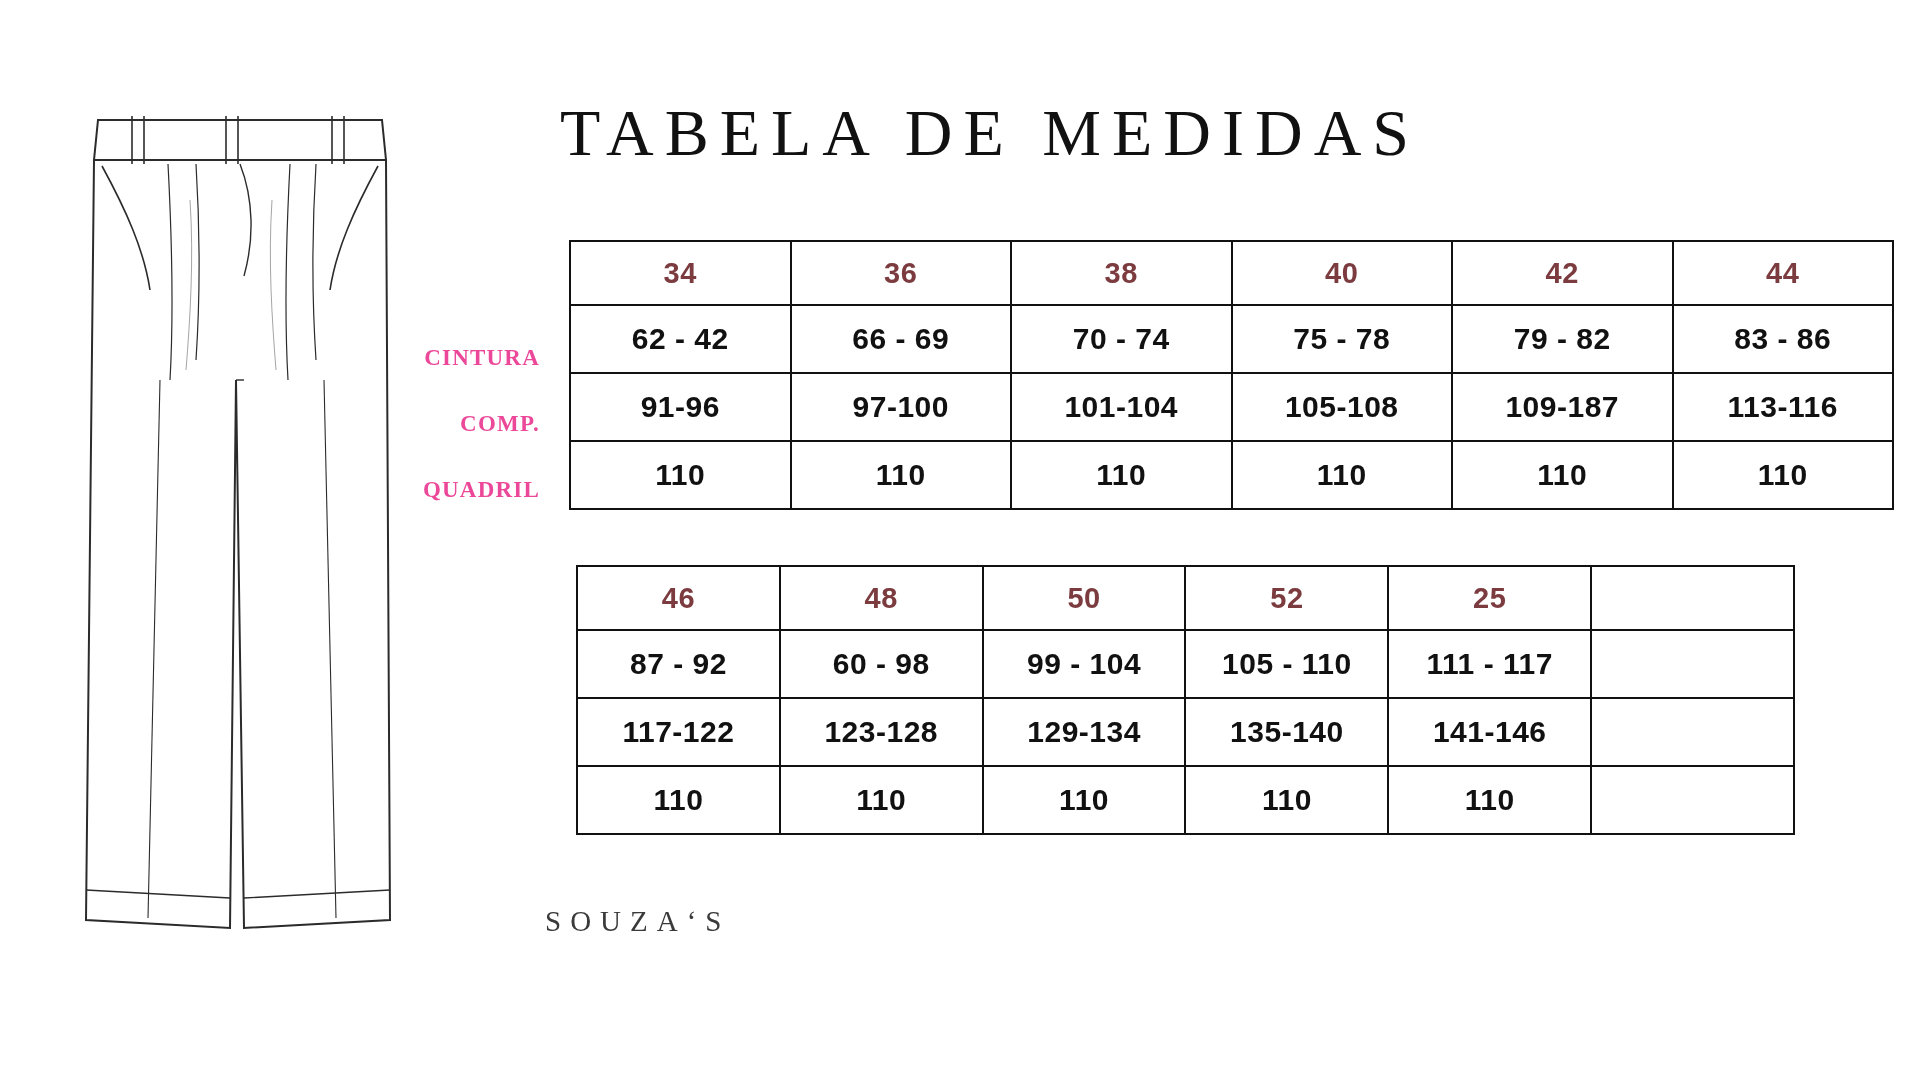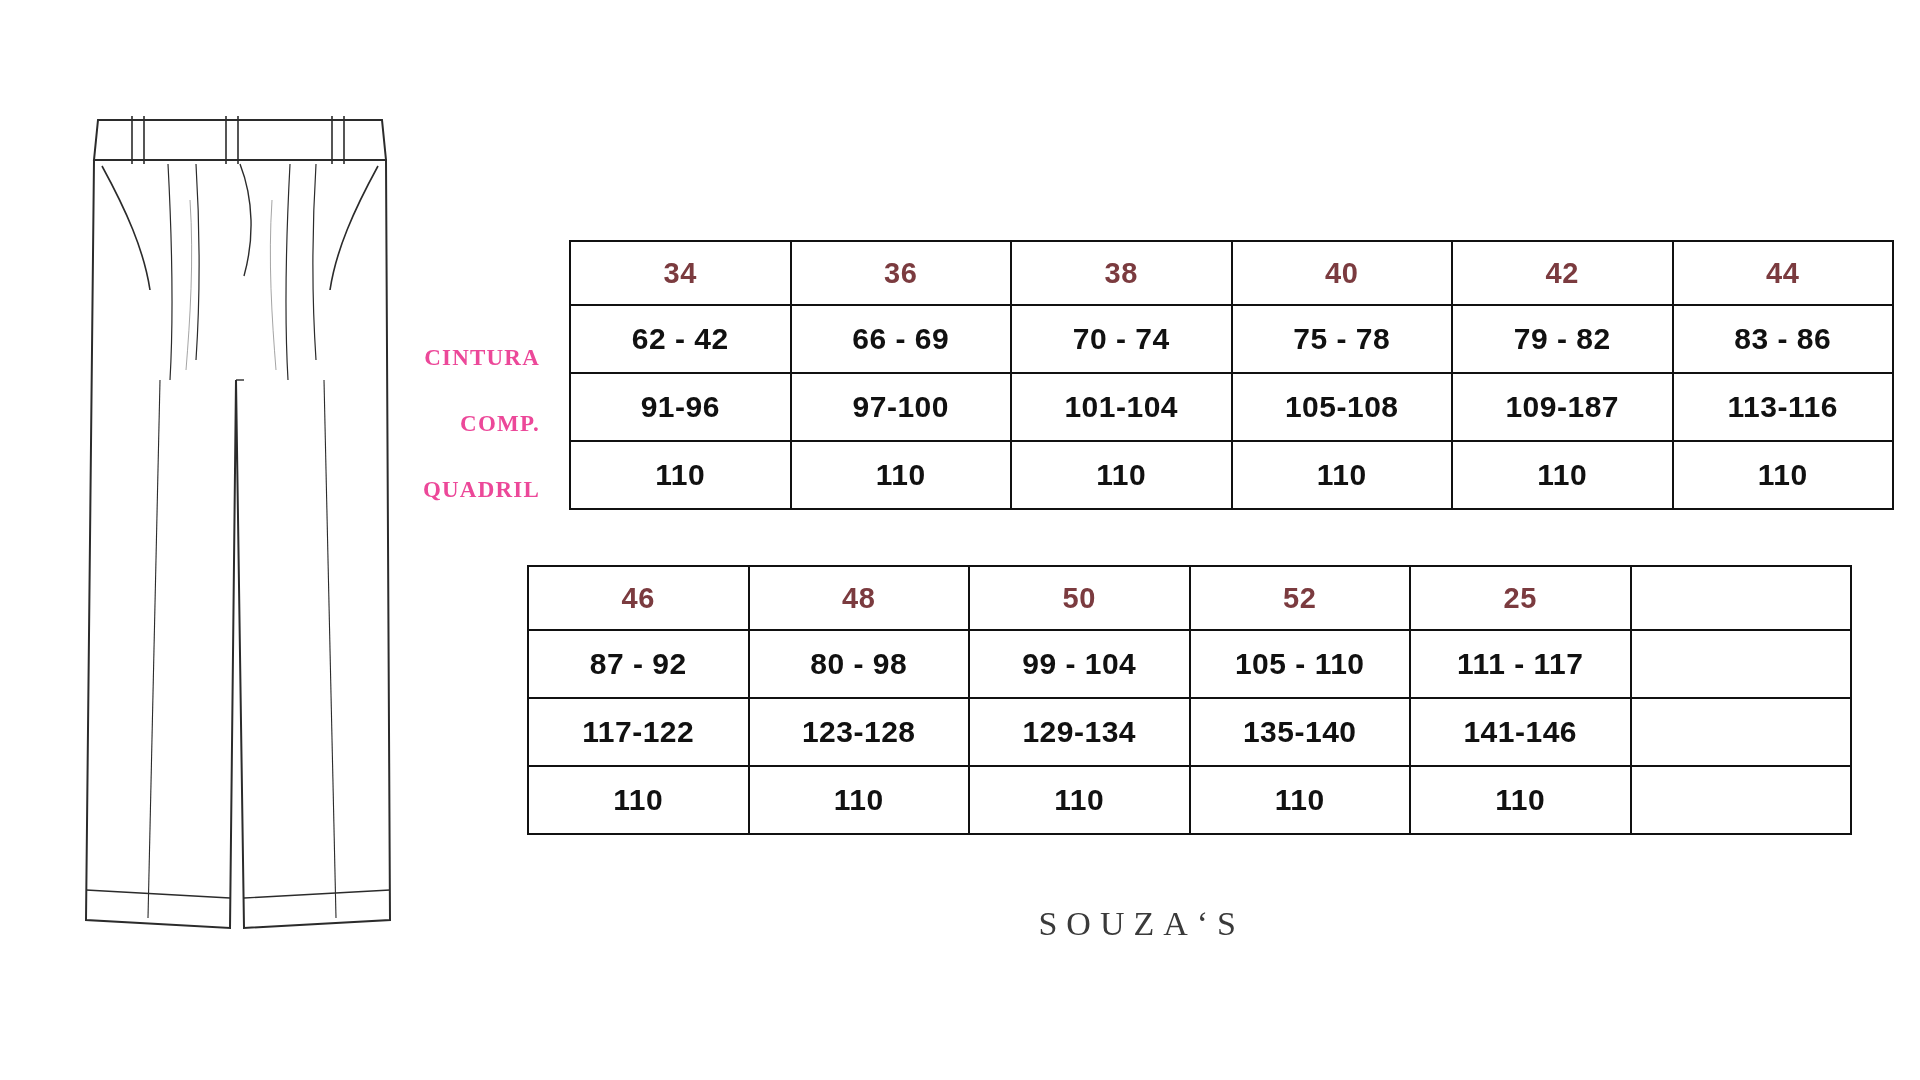--- a/index.html
+++ b/index.html
@@ -72,23 +72,23 @@
     border-collapse: collapse;
     table-layout: fixed;
   }
   .size-table.first {
     left: 545px;
     top: 240px;
     width: 1325px;
     margin-left: 24px;
   }
   .size-table.second {
-    left: 527px;
+    left: 576px;
     top: 565px;
-    width: 1325px;
+    width: 1219px;
   }
   .size-table td {
     border: 2px solid #111111;
     height: 66px;
     text-align: center;
     vertical-align: middle;
     font-weight: bold;
     font-size: 30px;
     letter-spacing: 0.5px;
     color: #111111;
@@ -102,23 +102,23 @@
   .size-table td.empty {
     border-color: #111111;
   }
 
   
   .brand {
     position: absolute;
     left: 545px;
     top: 905px;
     width: 700px;
-    text-align: right;
+    text-align: left;
     font-family: "Liberation Serif", serif;
-    font-size: 34px;
+    font-size: 29px;
     letter-spacing: 9px;
     color: #3a3a3a;
   }
 </style>
 </head>
 <body>
 
 <div class="page">
 
   <div class="illustration">
@@ -152,20 +152,21 @@
       <path d="M196 300 L204 300" stroke-width="1.4"></path>
 
       <path d="M46 810 L190 818" stroke-width="1.4"></path>
       <path d="M204 818 L350 810" stroke-width="1.4"></path>
 
       <path d="M150 120 C 154 180, 150 240, 146 290" stroke-width="0.9" stroke="#9a9a9a"></path>
       <path d="M232 120 C 228 180, 232 240, 236 290" stroke-width="0.9" stroke="#9a9a9a"></path>
     </svg>
   </div>
 
+  <div class="title">TABELA DE MEDIDAS</div>
 
   <div class="row-labels">
     <div class="row-label">CINTURA</div>
     <div class="row-label">COMP.</div>
     <div class="row-label">QUADRIL</div>
   </div>
 
   <table class="size-table first">
     <tbody>
         <tr>
@@ -208,21 +209,21 @@
         <tr>
       <td class="size-head">46</td>
       <td class="size-head">48</td>
       <td class="size-head">50</td>
       <td class="size-head">52</td>
       <td class="size-head">25</td>
       <td class="size-head empty"></td>
     </tr>
     <tr>
       <td>87 - 92</td>
-      <td>80 - 98</td>
+      <td>60 - 98</td>
       <td>99 - 104</td>
       <td>105 - 110</td>
       <td>111 - 117</td>
       <td class="empty"></td>
     </tr>
     <tr>
       <td>117-122</td>
       <td>123-128</td>
       <td>129-134</td>
       <td>135-140</td>

